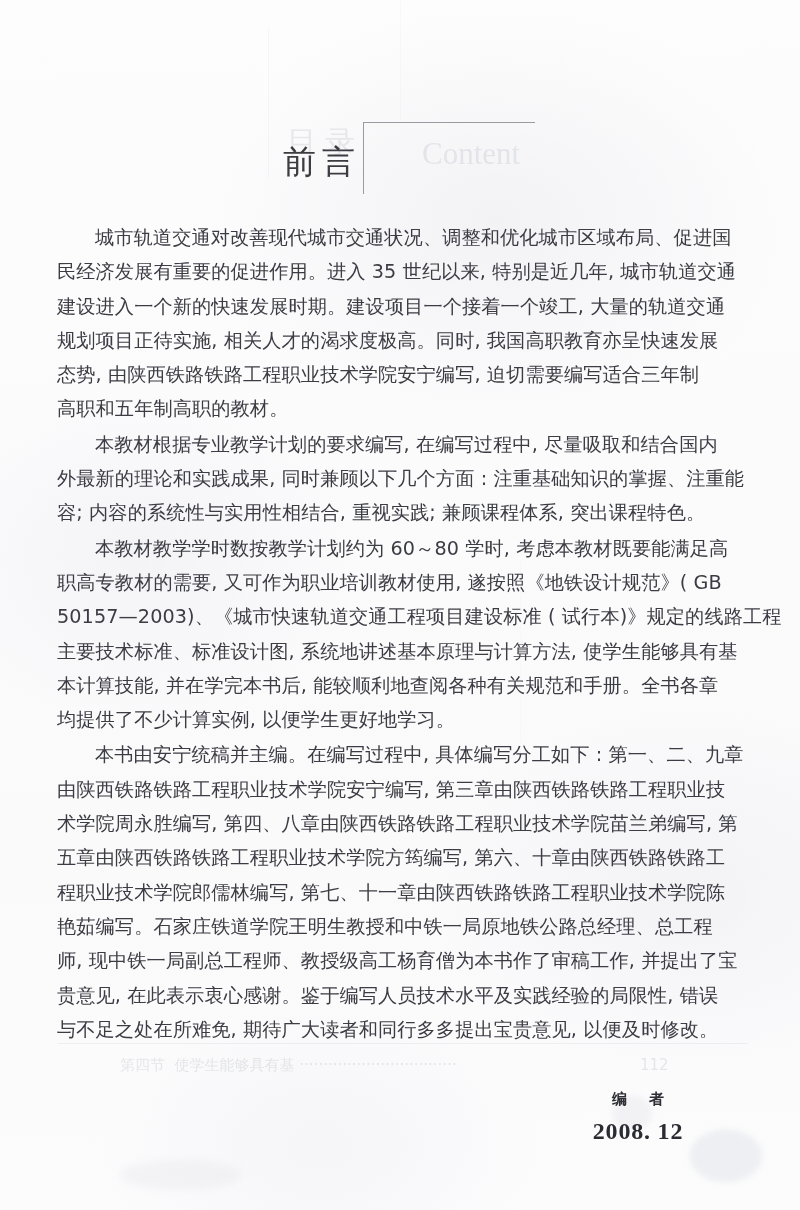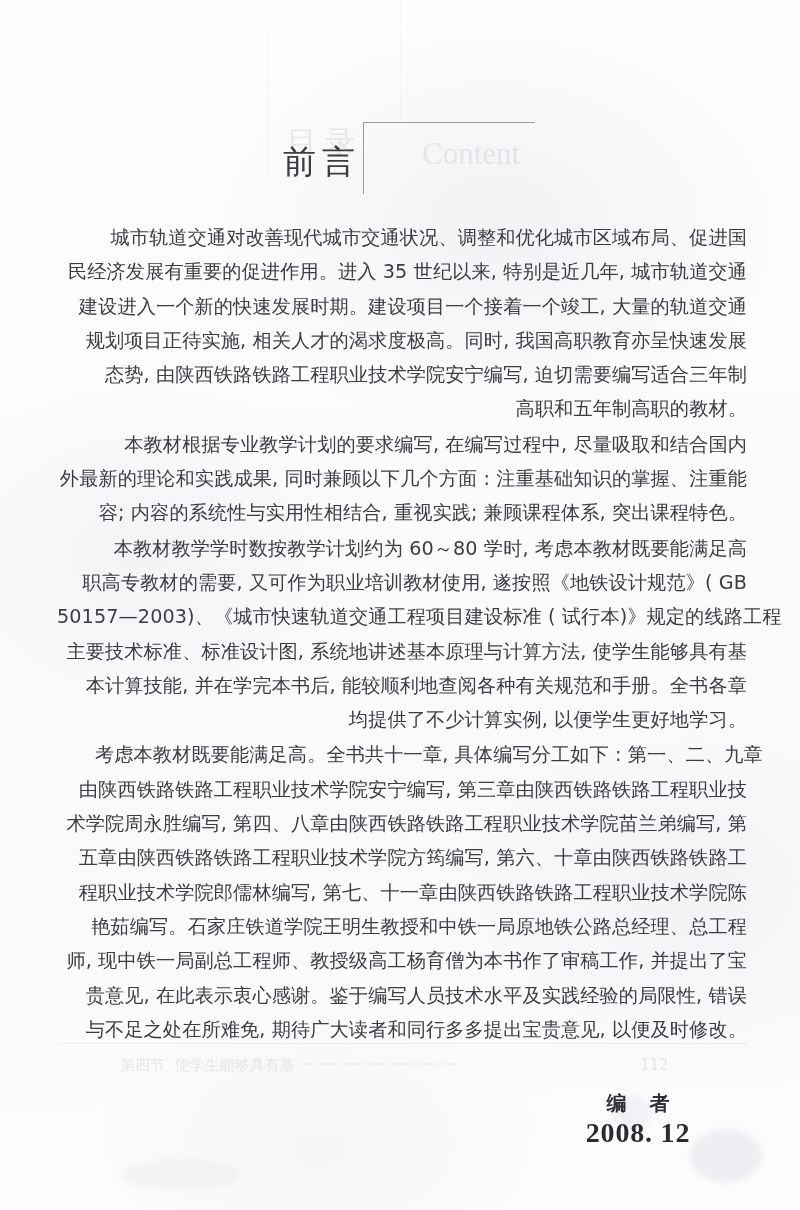--- a/index.html
+++ b/index.html
@@ -125,21 +125,20 @@
   
   .body-text {
     position: absolute;
     left: 57px;
     top: 221px;
     width: 690px;
   }
 
   .para {
     margin: 0 0 1px 0;
-    text-align: right;
   }
 
   .line {
     font-family: "DejaVu Sans", "Liberation Sans", sans-serif;
     font-size: 19.2px;
     line-height: 34.3px;
     letter-spacing: 0.1px;
     color: #3c3c44;
     white-space: pre;
   }
@@ -183,31 +182,31 @@
 
   
   .signature {
     position: absolute;
     right: 82px;
     top: 1090px;
     text-align: center;
     width: 160px;
   }
   .sig-author {
-    font-family: Liberation Serif, serif;
-    font-size: 20px;
+    font-family: Liberation Sans, sans-serif;
+    font-size: 15px;
     font-weight: 700;
     letter-spacing: 9px;
     color: #2f2f36;
     padding-left: 9px;
   }
   .sig-date {
-    margin-top: 0;
+    margin-top: 9px;
     font-family: "Liberation Serif", "DejaVu Serif", serif;
-    font-size: 28px;
+    font-size: 24px;
     font-weight: 700;
     letter-spacing: 0.8px;
     color: #2b2b32;
   }
 
   
   .smudge {
     position: absolute;
     pointer-events: none;
     border-radius: 50%;
@@ -258,21 +257,21 @@
     <div class="para">
       <div class="line indent">本教材教学学时数按教学计划约为 60～80 学时, 考虑本教材既要能满足高</div>
       <div class="line">职高专教材的需要, 又可作为职业培训教材使用, 遂按照《地铁设计规范》( GB</div>
       <div class="line">50157—2003)、《城市快速轨道交通工程项目建设标准 ( 试行本)》规定的线路工程</div>
       <div class="line">主要技术标准、标准设计图, 系统地讲述基本原理与计算方法, 使学生能够具有基</div>
       <div class="line">本计算技能, 并在学完本书后, 能较顺利地查阅各种有关规范和手册。全书各章</div>
       <div class="line">均提供了不少计算实例, 以便学生更好地学习。</div>
     </div>
 
     <div class="para">
-      <div class="line indent">考虑本教材既要能满足高。全书共十一章, 具体编写分工如下 : 第一、二、九章</div>
+      <div class="line indent">本书由安宁统稿并主编。在编写过程中, 具体编写分工如下 : 第一、二、九章</div>
       <div class="line">由陕西铁路铁路工程职业技术学院安宁编写, 第三章由陕西铁路铁路工程职业技</div>
       <div class="line">术学院周永胜编写, 第四、八章由陕西铁路铁路工程职业技术学院苗兰弟编写, 第</div>
       <div class="line">五章由陕西铁路铁路工程职业技术学院方筠编写, 第六、十章由陕西铁路铁路工</div>
       <div class="line">程职业技术学院郎儒林编写, 第七、十一章由陕西铁路铁路工程职业技术学院陈</div>
       <div class="line">艳茹编写。石家庄铁道学院王明生教授和中铁一局原地铁公路总经理、总工程</div>
       <div class="line">师, 现中铁一局副总工程师、教授级高工杨育僧为本书作了审稿工作, 并提出了宝</div>
       <div class="line">贵意见, 在此表示衷心感谢。鉴于编写人员技术水平及实践经验的局限性, 错误</div>
       <div class="line">与不足之处在所难免, 期待广大读者和同行多多提出宝贵意见, 以便及时修改。</div>
     </div>
 

